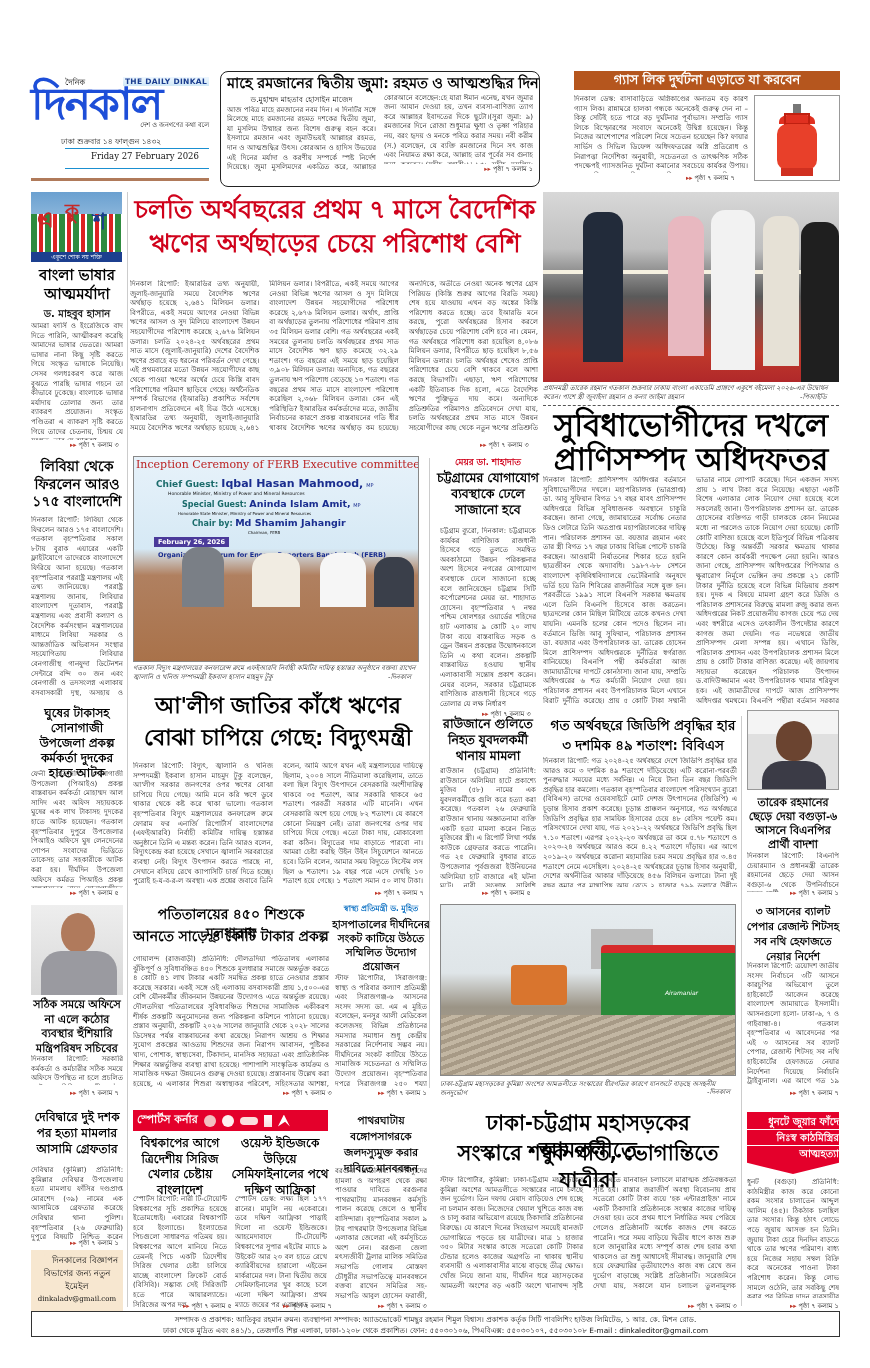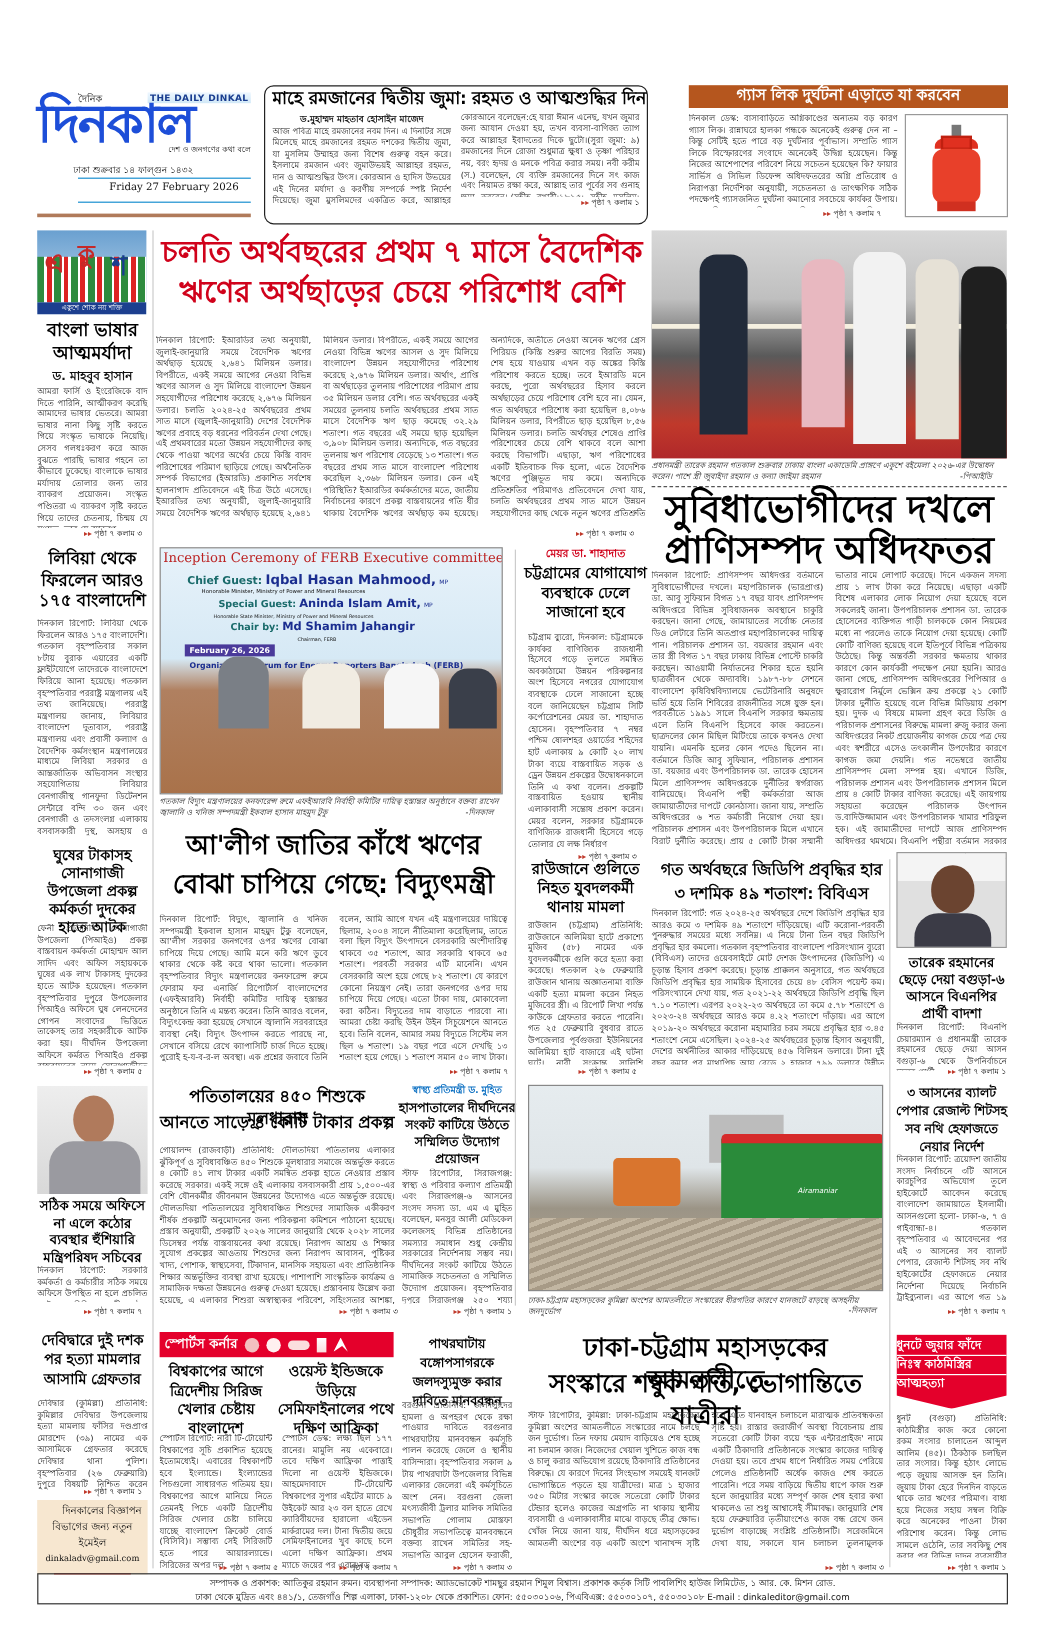--- a/index.html
+++ b/index.html
@@ -31,21 +31,21 @@
   <div class="abs" style="left:34px;top:78px;width:144px;border-top:1.5px solid #1a8fd0"></div>
   <div class="abs" style="left:60px;top:81px;font-family:'DejaVu Serif',serif;font-size:8.5px;">Friday 27 February 2026</div>
   <div class="abs" style="left:34px;top:98px;width:144px;border-top:1.5px solid #1a8fd0"></div>
   <div class="abs" style="left:0;top:108px;width:178px;border-top:3px solid #b07a5a"></div>
 </div>
 
 <div class="abs boxed" style="left:220px;top:71px;width:320px;height:116px;padding:3px 6px;">
   <div class="hl" style="font-size:14.5px;font-weight:bold;white-space:nowrap;text-align:left;">মাহে রমজানের দ্বিতীয় জুমা: রহমত ও আত্মশুদ্ধির দিন</div>
   <div style="display:flex;gap:8px;margin-top:2px;">
     <div style="width:150px;">
-      <div style="font-size:7.5px;font-weight:bold;text-align:center;">ড.মুহাম্মদ মাহতাব হোসাইন মাজেদ</div>
+      <div style="font-size:7.5px;font-weight:normal;text-align:center;">ড.মুহাম্মদ মাহতাব হোসাইন মাজেদ</div>
       <div class="body-text" style="height:66px;">আজ পবিত্র মাহে রমজানের নবম দিন। এ দিনটির সঙ্গে মিলেছে মাহে রমজানের রহমত দশকের দ্বিতীয় জুমা, যা মুসলিম উম্মাহর জন্য বিশেষ গুরুত্ব বহন করে। ইসলামে রমজান এবং জুমাউভয়ই আল্লাহর রহমত, দান ও আত্মশুদ্ধির উৎস। কোরআন ও হাদিস উভয়ের এই দিনের মর্যাদা ও করণীয় সম্পর্কে স্পষ্ট নির্দেশ দিয়েছে। জুমা মুসলিমদের একত্রিত করে, আল্লাহর স্মরণ ও দোয়ার মাধ্যমে আত্মশুদ্ধির সুযোগ প্রদান করে। আল্লাহ তায়ালা</div>
     </div>
     <div style="width:150px;">
       <div class="body-text" style="height:70px;">কোরআনে বলেছেন:হে যারা ঈমান এনেছ, যখন জুমার জন্য আযান দেওয়া হয়, তখন ব্যবসা-বাণিজ্য ত্যাগ করে আল্লাহর ইবাদতের দিকে ছুটো।(সুরা জুমা: ৯) রমজানের দিনে রোজা শুধুমাত্র ক্ষুধা ও তৃষ্ণা পরিহার নয়, বরং হৃদয় ও মনকে পবিত্র করার সময়। নবী করীম (স.) বলেছেন, যে ব্যক্তি রমজানের দিনে সৎ কাজ এবং নিয়ামত রক্ষা করে, আল্লাহ তার পূর্বের সব গুনাহ ক্ষমা করবেন।-(সহীহ বুখারী:১৮৯৫; সহীহ মুসলিম: ১১৬৮) আজকের জুমার গুরুত্বপূর্ণ হলো উম্মাহকে</div>
       <div class="cont" style="text-align:right;"><span>▸▸ </span><span class="pg">পৃষ্ঠা ৭ কলাম ১</span></div>
     </div>
   </div>
 </div>
 
 <div class="abs" style="left:574px;top:71px;width:266px;height:110px;">
@@ -221,21 +221,21 @@
 
 <div class="abs hl" style="left:331px;top:1112px;width:100px;font-size:10.5px;font-weight:bold;line-height:16px;">পাথরঘাটায় বঙ্গোপসাগরকে জলদস্যুমুক্ত করার দাবিতে মানববন্ধন</div>
 <div class="abs body-text" style="left:335px;top:1167px;width:92px;height:132px;">বরগুনা প্রতিনিধি: জলদস্যুদের হামলা ও অপহরণ থেকে রক্ষা পাওয়ার দাবিতে বরগুনার পাথরঘাটায় মানববন্ধন কর্মসূচি পালন করেছে জেলে ও স্থানীয় বাসিন্দারা। বৃহস্পতিবার সকাল ৯ টায় পাথরঘাটা উপজেলার বিভিন্ন এলাকার জেলেরা এই কর্মসূচিতে অংশ নেন। বরগুনা জেলা মৎস্যজীবী ট্রলার মালিক সমিতির সভাপতি গোলাম মোস্তফা চৌধুরীর সভাপতিত্বে মানববন্ধনে বক্তব্য রাখেন সমিতির সহ-সভাপতি আবুল হোসেন ফরাজী, সাধারণ সম্পাদক মাসুম খান, বরগুনা জেলা</div>
 <div class="abs cont" style="left:378px;top:1301px;"><span>▸▸ </span><span class="pg">পৃষ্ঠা ৭ কলাম ৩</span></div>
 
 <div class="abs hl" style="left:440px;top:1110px;width:296px;font-size:21px;font-weight:bold;line-height:27px;">ঢাকা-চট্টগ্রাম মহাসড়কের আমতলীতে</div>
 <div class="abs hl" style="left:440px;top:1140px;width:296px;font-size:21px;font-weight:bold;line-height:27px;">সংস্কারে শম্বুক গতি, ভোগান্তিতে যাত্রীরা</div>
 <div class="abs body-text cols2" style="left:440px;top:1176px;width:296px;height:124px;">স্টাফ রিপোর্টার, কুমিল্লা: ঢাকা-চট্টগ্রাম মহাসড়কের কুমিল্লা অংশের আমতলীতে সংস্কারের নামে চলছে জন দুর্ভোগ। তিন দফায় মেয়াদ বাড়িয়েও শেষ হচ্ছে না চলমান কাজ। নিজেদের খেয়াল খুশিতে কাজ বন্ধ ও চালু করার অভিযোগ রয়েছে ঠিকাদারি প্রতিষ্ঠানের বিরুদ্ধে। যে কারণে দিনের সিংহভাগ সময়েই যানজট ভোগান্তিতে পড়তে হয় যাত্রীদের। মাত্র ১ হাজার ৩৫০ মিটার সংস্কার কাজে সতেরো কোটি টাকার টেন্ডার হলেও কাজের অগ্রগতি না থাকায় স্থানীয় ব্যবসায়ী ও এলাকাবাসীর মাঝে বাড়ছে তীব্র ক্ষোভ। খোঁজ নিয়ে জানা যায়, দীর্ঘদিন ধরে মহাসড়কের আমতলী অংশের বড় একটি অংশে খানাখন্দ সৃষ্টি হলে এতে যানবাহন চলাচলে মারাত্মক প্রতিবন্ধকতা সৃষ্টি হয়। রাস্তার জরাজীর্ণ অবস্থা বিবেচনায় প্রায় সতেরো কোটি টাকা ব্যয়ে 'হক এন্টারপ্রাইজ' নামে একটি ঠিকাদারি প্রতিষ্ঠানকে সংস্কার কাজের দায়িত্ব দেওয়া হয়। তবে প্রথম ধাপে নির্ধারিত সময় পেরিয়ে গেলেও প্রতিষ্ঠানটি অর্ধেক কাজও শেষ করতে পারেনি। পরে সময় বাড়িয়ে দ্বিতীয় ধাপে কাজ শুরু হলে জানুয়ারির মধ্যে সম্পূর্ণ কাজ শেষ হবার কথা থাকলেও তা শুধু আশ্বাসেই সীমাবদ্ধ। জানুয়ারি শেষ হয়ে ফেব্রুয়ারির তৃতীয়াংশেও কাজ বন্ধ রেখে জন দুর্ভোগ বাড়াচ্ছে সংশ্লিষ্ট প্রতিষ্ঠানটি। সরেজমিনে দেখা যায়, সকালে যান চলাচল তুলনামূলক স্বাভাবিক থাকলেও দিন বাড়ার সঙ্গে সঙ্গে বাড়তে থাকে গাড়ির চাপ। বিকেল থেকে শুরু হয় তীব্র যানজট, যা সন্ধ্যা ও রাতে প্রায় দুই কিলোমিটার পর্যন্ত লম্বা লাইনে রূপ নেয়। এতে প্রতিনিয়ত দুর্ভোগ পোহাতে হচ্ছে ঢাকা অভিমুখী যাত্রীদের। রমজান মাসেও কারো অবহেলার জন্য হাজার হাজার যাত্রীর</div>
 <div class="abs cont" style="left:688px;top:1301px;"><span>▸▸ </span><span class="pg">পৃষ্ঠা ৭ কলাম ৩</span></div>
 
-<div class="abs" style="left:747px;top:1112px;width:92px;height:62px;background:#e4002b;clip-path:polygon(0 0,100% 0,100% 82%,50% 100%,0 82%);text-align:left;padding-top:2px;">
+<div class="abs" style="left:747px;top:1112px;width:92px;height:62px;background:#e4002b;clip-path:polygon(0 0,100% 0,100% 82%,50% 100%,0 82%);text-align:right;padding-top:2px;">
   <div style="color:#fff;font-size:10px;font-weight:bold;line-height:15px;border-bottom:1px solid #fff;">ধুনটে জুয়ার ফাঁদে</div>
   <div style="color:#fff;font-size:10px;font-weight:bold;line-height:15px;border-bottom:1px solid #fff;">নিঃস্ব কাঠমিস্ত্রির</div>
   <div style="color:#fff;font-size:10px;font-weight:bold;line-height:15px;">আত্মহত্যা</div>
 </div>
 <div class="abs body-text" style="left:747px;top:1178px;width:92px;height:120px;">ধুনট (বগুড়া) প্রতিনিধি: কাঠমিস্ত্রীর কাজ করে কোনো রকম সংসার চালাতেন আব্দুল আলিম (৪৫)। ঠিকঠাক চলছিল তার সংসার। কিন্তু হঠাৎ লোভে পড়ে জুয়ায় আসক্ত হন তিনি। জুয়ায় টাকা হেরে দিনদিন বাড়তে থাকে তার ঋণের পরিমাণ। বাধ্য হয়ে নিজের সহায় সম্বল বিক্রি করে অনেকের পাওনা টাকা পরিশোধ করেন। কিন্তু লোভ সামলে ওঠেনি, তার সবকিছু শেষ করার পর বিভিন্ন দাদন ব্যবসায়ীর কাছে চড়া সুদে ঋণ নিয়েও</div>
 <div class="abs cont" style="left:790px;top:1301px;"><span>▸▸ </span><span class="pg">পৃষ্ঠা ৭ কলাম ১</span></div>
 
 <div class="abs" style="left:31px;top:1311px;width:809px;height:26px;border:1px solid #333;text-align:center;padding-top:2px;">
   <div style="font-size:7.3px;line-height:11px;white-space:nowrap;overflow:hidden;">সম্পাদক ও প্রকাশক: আতিকুর রহমান রুমন। ব্যবস্থাপনা সম্পাদক: অ্যাডভোকেট শামছুর রহমান শিমুল বিশ্বাস। প্রকাশক কর্তৃক সিটি পাবলিশিং হাউজ লিমিটেড, ১ আর. কে. মিশন রোড.</div>
   <div style="font-size:7.3px;line-height:11px;white-space:nowrap;overflow:hidden;">ঢাকা থেকে মুদ্রিত এবং ৪৪১/১, তেজগাঁও শিল্প এলাকা, ঢাকা-১২০৮ থেকে প্রকাশিত। ফোন: ৫৫০৩০১০৬, পিএবিএক্স: ৫৫০৩০১০৭, ৫৫০৩০১০৮ E-mail : dinkaleditor@gmail.com</div>

